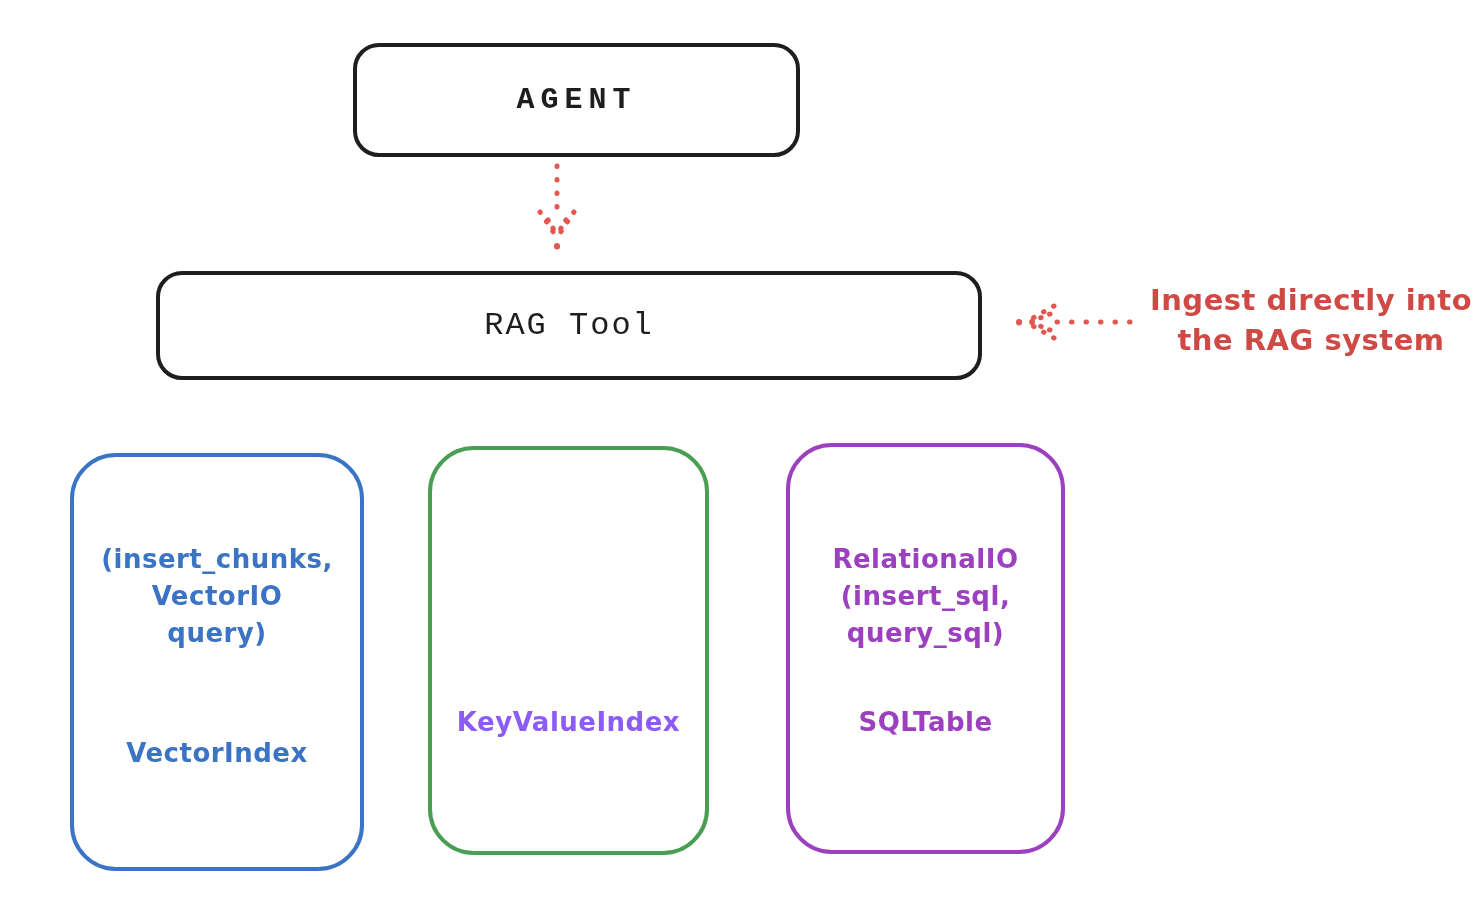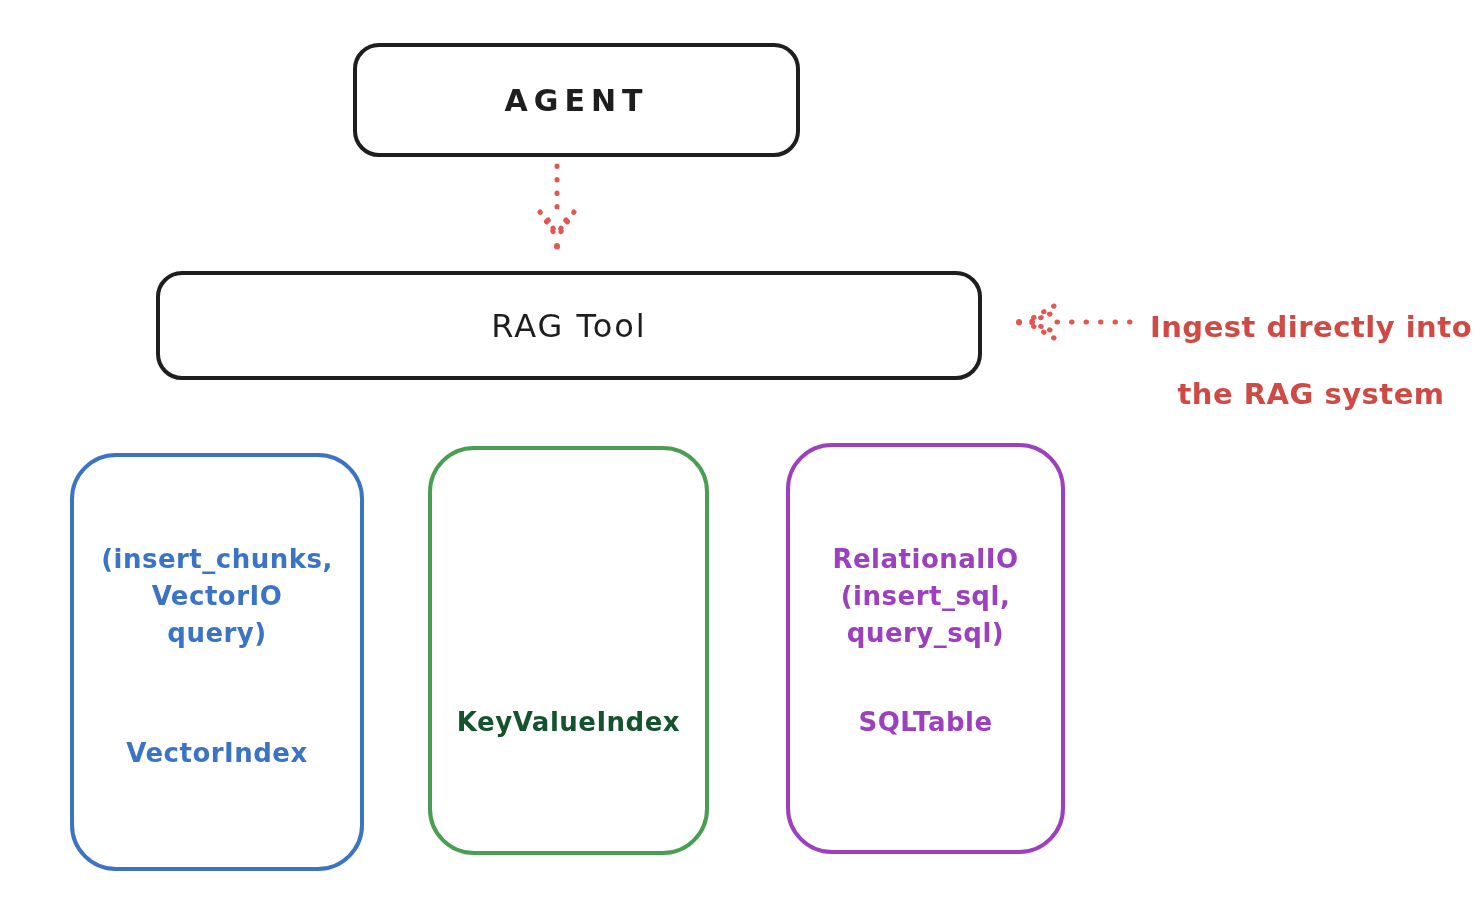--- a/index.html
+++ b/index.html
@@ -25,20 +25,21 @@
   .node-top {
     border: 4px solid #1e1e1e;
     border-radius: 26px;
   }
 
   .node-top .label {
     color: #1e1e1e;
     font-size: 31px;
     font-weight: 700;
     letter-spacing: 1px;
+    font-family: Liberation Mono, monospace;
   }
 
   #agent-box { left: 353px; top: 43px; width: 447px; height: 114px; }
   #agent-box .label { letter-spacing: 6px; font-size: 30px; }
 
   #rag-box { left: 156px; top: 271px; width: 826px; height: 109px; }
   #rag-box .label { font-weight: 400; font-size: 32px; letter-spacing: 2px; }
 
   .store-box {
     position: absolute;
@@ -75,21 +76,21 @@
     position: absolute;
     left: 1138px;
     top: 280px;
     width: 346px;
     text-align: center;
     font-size: 29px;
     font-weight: 700;
     line-height: 40px;
     letter-spacing: 0.5px;
   }
-  .annotation .line { display: block; margin-top: 27px; }
+  .annotation .line { display: block; }
 </style>
 </head>
 <body>
 
 <div class="canvas">
 
   <div class="node node-top" id="agent-box" style="border-color: rgb(30, 30, 30);">
     <span class="label" style="color: rgb(30, 30, 30);">AGENT</span>
   </div>
 
@@ -126,21 +127,21 @@
 
   <div class="store-box" id="vector-box" style="border-color: rgb(59, 116, 196);"></div>
   <div class="store-text" id="vector-title" style="color: rgb(59, 116, 196);">
     <span class="line">(insert_chunks,</span>
     <span class="line">VectorIO</span>
     <span class="line">query)</span>
   </div>
   <div class="store-text" id="vector-index" style="color: rgb(59, 116, 196);">VectorIndex</div>
 
   <div class="store-box" id="keyvalue-box" style="border-color: rgb(74, 158, 83);"></div>
-  <div class="store-text" id="keyvalue-index" style="color: #14532d;">KeyValueIndex</div>
+  <div class="store-text" id="keyvalue-index" style="color: #8b5cf6;">KeyValueIndex</div>
 
   <div class="store-box" id="relational-box" style="border-color: rgb(156, 64, 191);"></div>
   <div class="store-text" id="relational-title" style="color: rgb(156, 64, 191);">
     <span class="line">RelationalIO</span>
     <span class="line">(insert_sql,</span>
     <span class="line">query_sql)</span>
   </div>
   <div class="store-text" id="relational-index" style="color: rgb(156, 64, 191);">SQLTable</div>
 
 </div>

